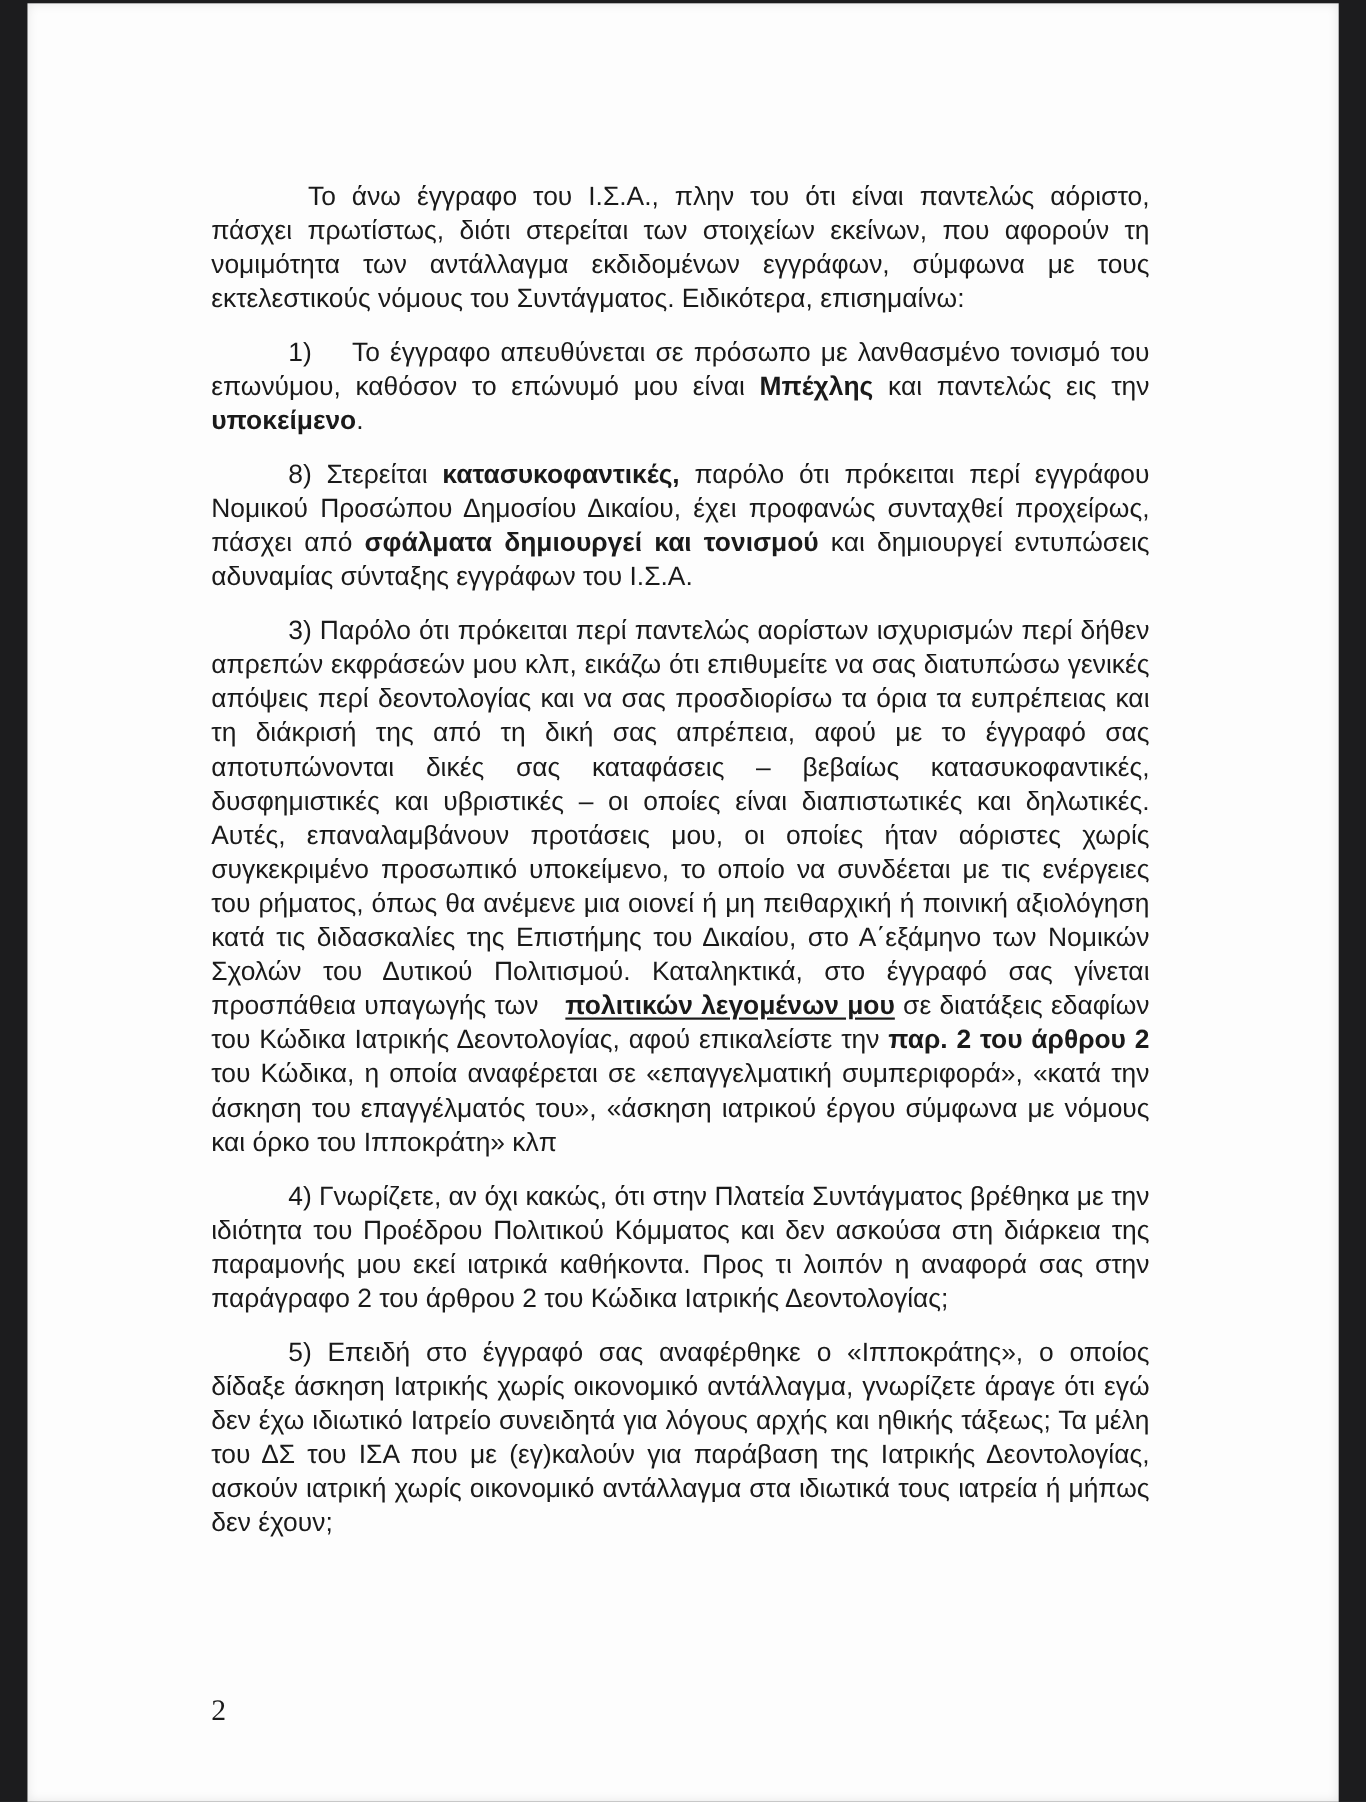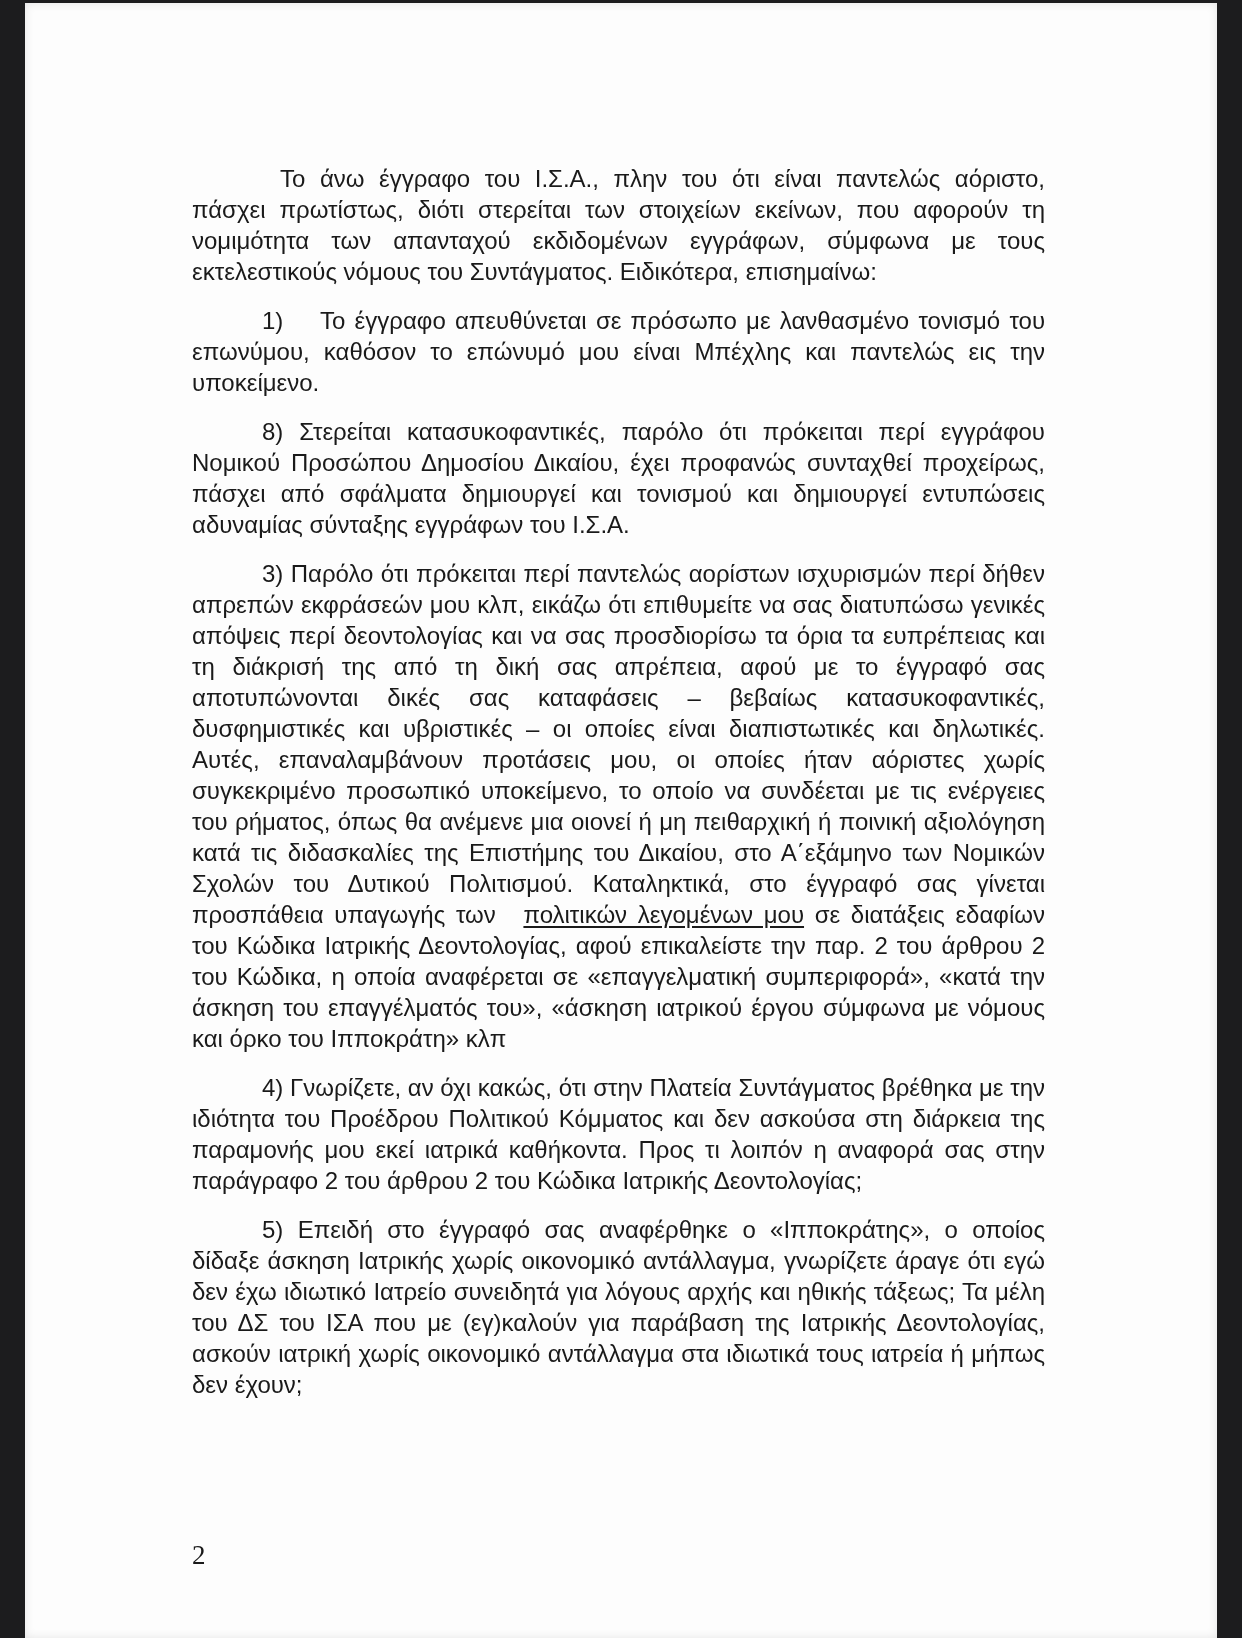--- a/index.html
+++ b/index.html
@@ -25,38 +25,38 @@
   .doc-text{
     position:absolute;
     left:167px;right:172px;top:160px;
     color:var(--ink);
     font-size:24px;
     line-height:31px;
     text-align:justify;
   }
   .para{margin:0 0 18px 0;text-indent:70px;}
   .para.intro{text-indent:88px;}
-  .bold{font-weight:normal;}
+  .bold{font-weight:bold;}
   .underline{text-decoration:underline;text-underline-offset:3px;margin-left:17px;}
   .page-number{
     position:absolute;
     left:167px;top:1537px;
     font-family:"Liberation Serif","DejaVu Serif",serif;
     font-size:27px;
     color:var(--ink);
   }
 </style>
 </head>
 <body>
 
 <div class="viewer-bg"></div>
 
 <div class="page">
   <div class="doc-text">
-      <p class="para intro"><span>Το άνω έγγραφο του Ι.Σ.Α., πλην του ότι είναι παντελώς αόριστο, πάσχει πρωτίστως, διότι στερείται των στοιχείων εκείνων, που αφορούν τη νομιμότητα των απανταχού εκδιδομένων εγγράφων, σύμφωνα με τους εκτελεστικούς νόμους του Συντάγματος. Ειδικότερα, επισημαίνω:</span></p>
+      <p class="para intro"><span>Το άνω έγγραφο του Ι.Σ.Α., πλην του ότι είναι παντελώς αόριστο, πάσχει πρωτίστως, διότι στερείται των στοιχείων εκείνων, που αφορούν τη νομιμότητα των αντάλλαγμα εκδιδομένων εγγράφων, σύμφωνα με τους εκτελεστικούς νόμους του Συντάγματος. Ειδικότερα, επισημαίνω:</span></p>
       <p class="para"><span>1)&nbsp;&nbsp;&nbsp;&nbsp;Το έγγραφο απευθύνεται σε πρόσωπο με λανθασμένο τονισμό του επωνύμου, καθόσον το επώνυμό μου είναι </span><span class="bold">Μπέχλης</span><span> και παντελώς εις την </span><span class="bold">υποκείμενο</span><span>.</span></p>
       <p class="para"><span>8) Στερείται </span><span class="bold">κατασυκοφαντικές,</span><span> παρόλο ότι πρόκειται περί εγγράφου Νομικού Προσώπου Δημοσίου Δικαίου, έχει προφανώς συνταχθεί προχείρως, πάσχει από </span><span class="bold">σφάλματα δημιουργεί και τονισμού</span><span> και δημιουργεί εντυπώσεις αδυναμίας σύνταξης εγγράφων του Ι.Σ.Α.</span></p>
       <p class="para"><span>3) Παρόλο ότι πρόκειται περί παντελώς αορίστων ισχυρισμών περί δήθεν απρεπών εκφράσεών μου κλπ, εικάζω ότι επιθυμείτε να σας διατυπώσω γενικές απόψεις περί δεοντολογίας και να σας προσδιορίσω τα όρια τα ευπρέπειας και τη διάκρισή της από τη δική σας απρέπεια, αφού με το έγγραφό σας αποτυπώνονται δικές σας καταφάσεις – βεβαίως κατασυκοφαντικές, δυσφημιστικές και υβριστικές – οι οποίες είναι διαπιστωτικές και δηλωτικές. Αυτές, επαναλαμβάνουν προτάσεις μου, οι οποίες ήταν αόριστες χωρίς συγκεκριμένο προσωπικό υποκείμενο, το οποίο να συνδέεται με τις ενέργειες του ρήματος, όπως θα ανέμενε μια οιονεί ή μη πειθαρχική ή ποινική αξιολόγηση κατά τις διδασκαλίες της Επιστήμης του Δικαίου, στο Α΄εξάμηνο των Νομικών Σχολών του Δυτικού Πολιτισμού. Καταληκτικά, στο έγγραφό σας γίνεται προσπάθεια υπαγωγής των </span><span class="bold underline">πολιτικών λεγομένων μου</span><span> σε διατάξεις εδαφίων του Κώδικα Ιατρικής Δεοντολογίας, αφού επικαλείστε την </span><span class="bold">παρ. 2 του άρθρου 2</span><span> του Κώδικα, η οποία αναφέρεται σε «επαγγελματική συμπεριφορά», «κατά την άσκηση του επαγγέλματός του», «άσκηση ιατρικού έργου σύμφωνα με νόμους και όρκο του Ιπποκράτη» κλπ</span></p>
       <p class="para"><span>4) Γνωρίζετε, αν όχι κακώς, ότι στην Πλατεία Συντάγματος βρέθηκα με την ιδιότητα του Προέδρου Πολιτικού Κόμματος και δεν ασκούσα στη διάρκεια της παραμονής μου εκεί ιατρικά καθήκοντα. Προς τι λοιπόν η αναφορά σας στην παράγραφο 2 του άρθρου 2 του Κώδικα Ιατρικής Δεοντολογίας;</span></p>
       <p class="para"><span>5) Επειδή στο έγγραφό σας αναφέρθηκε ο «Ιπποκράτης», ο οποίος δίδαξε άσκηση Ιατρικής χωρίς οικονομικό αντάλλαγμα, γνωρίζετε άραγε ότι εγώ δεν έχω ιδιωτικό Ιατρείο συνειδητά για λόγους αρχής και ηθικής τάξεως; Τα μέλη του ΔΣ του ΙΣΑ που με (εγ)καλούν για παράβαση της Ιατρικής Δεοντολογίας, ασκούν ιατρική χωρίς οικονομικό αντάλλαγμα στα ιδιωτικά τους ιατρεία ή μήπως δεν έχουν;</span></p>
     </div>
   <div class="page-number">2</div>
 </div>
 
 </body></html>

